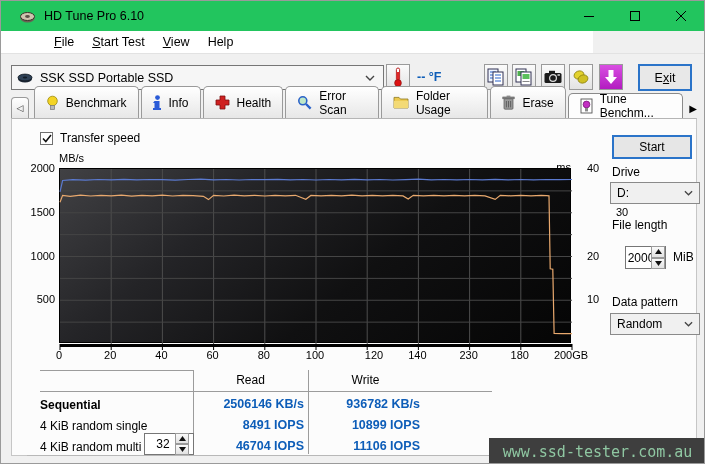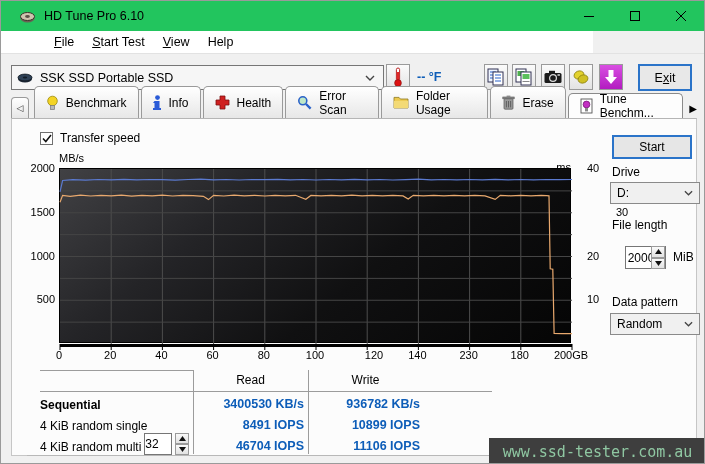--- a/index.html
+++ b/index.html
@@ -385,29 +385,29 @@
     </div>
 
     <div class="th" style="left:181px; top:254px; width:115px;">Read</div>
     <div class="th" style="left:296px; top:254px; width:115px;">Write</div>
     <div class="hline" style="left:28px; top:251px; width:153px;"></div>
     <div class="hline" style="left:28px; top:272px; width:452px;"></div>
     <div class="vline" style="left:181px; top:251px; height:84px;"></div>
     <div class="vline" style="left:296px; top:251px; height:84px;"></div>
 
     <div class="rowlab" style="top:279px;font-weight:bold;">Sequential</div>
-    <div class="val" style="left:181px; top:278px; width:111px;">3400530 KB/s</div>
+    <div class="val" style="left:181px; top:278px; width:111px;">2506146 KB/s</div>
     <div class="val" style="left:296px; top:278px; width:112px;">936782 KB/s</div>
 
     <div class="rowlab" style="top:300px;">4 KiB random single</div>
     <div class="val" style="left:181px; top:299px; width:111px;">8491 IOPS</div>
     <div class="val" style="left:296px; top:299px; width:112px;">10899 IOPS</div>
 
     <div class="rowlab" style="top:321px;">4 KiB random multi</div>
-    <div class="numbox" style="left:132px; top:314px; width:28px; height:22px; justify-content:center; padding-right:12px;">32</div>
+    <div class="numbox" style="left:132px; top:314px; width:50px; height:22px; justify-content:center; padding-right:12px;">32</div>
     <div class="updown" style="left:163px; top:314px; height:22px;">
       <span class="ub">
           <svg width="7" height="5" viewBox="0 0 7 5">
             <polygon points="3.5,0 7,5 0,5" fill="#111"></polygon>
           </svg>
         </span>
       <span class="ub">
           <svg width="7" height="5" viewBox="0 0 7 5">
             <polygon points="0,0 7,0 3.5,5" fill="#111"></polygon>
           </svg>

